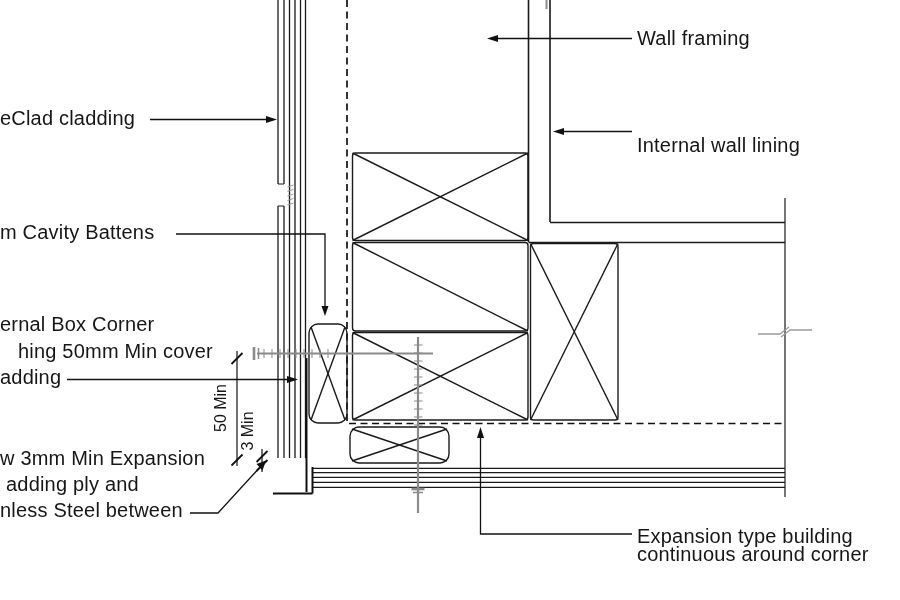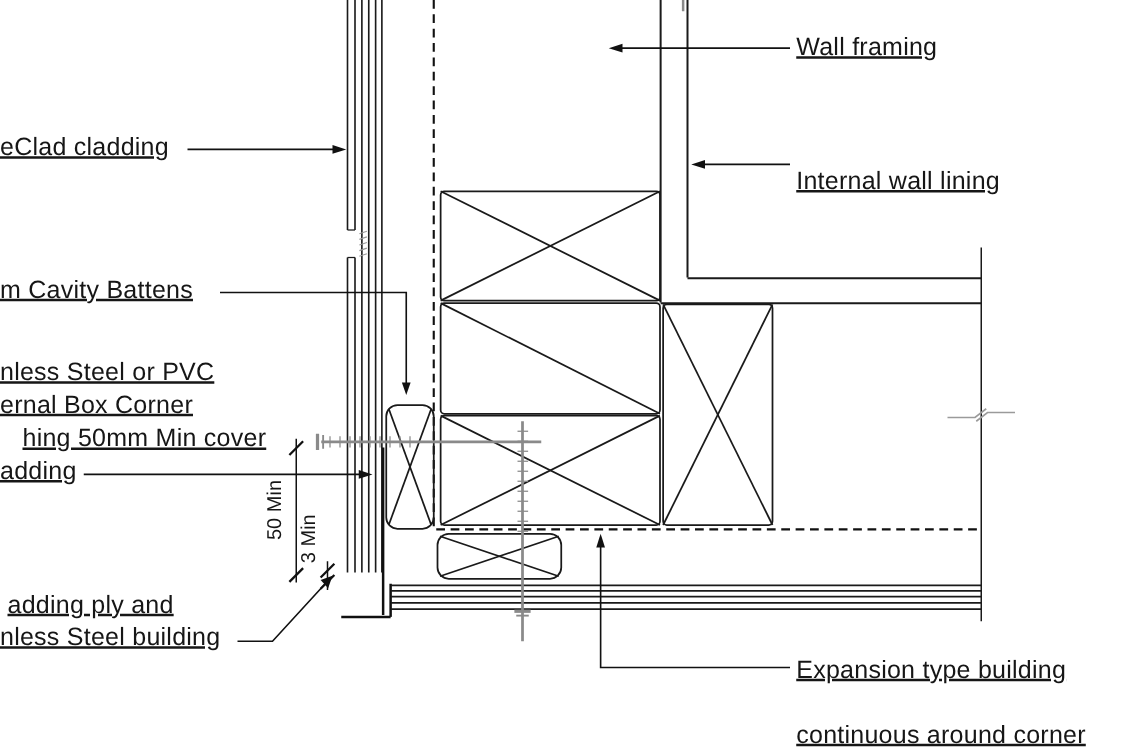--- a/index.html
+++ b/index.html
@@ -5,21 +5,20 @@
   html,body{margin:0;padding:0;background:#fff;}
   .stage{
     position:relative;width:900px;height:600px;background:#ffffff;
     overflow:hidden;font-family:"Liberation Sans",sans-serif;
   }
   .stage svg{position:absolute;left:0;top:0;}
   .lbl{
     position:absolute;white-space:nowrap;color:#161616;
     font:20px/26px "Liberation Sans",sans-serif;
     letter-spacing:0.2px;
-    text-decoration:underline;
   }
   .dim{
     position:absolute;white-space:nowrap;color:#161616;
     font:16px/18px "Liberation Sans",sans-serif;
     transform:translate(-50%,-50%) rotate(-90deg);
   }
 </style>
 </head>
 <body>
 
@@ -164,30 +163,30 @@
       <line x1="231.5" y1="465.5" x2="242.5" y2="454.5" stroke-width="1.8"></line>
       <line x1="256.5" y1="462" x2="267.5" y2="451" stroke-width="1.8"></line>
       <line x1="256.5" y1="471" x2="267.5" y2="460" stroke-width="1.8"></line>
     </g>
   </svg>
 
   <div class="lbl" style="left:0;top:105px">eClad cladding</div>
 
   <div class="lbl" style="left:0;top:219px">m Cavity Battens</div>
 
-  <div class="lbl" style="left:0;top:285px">nless Steel or PVC</div>
   <div class="lbl" style="left:0;top:311px">ernal Box Corner</div>
   <div class="lbl" style="left:18px;top:338px">hing 50mm Min cover</div>
   <div class="lbl" style="left:0;top:364px">adding</div>
 
+  <div class="lbl" style="left:0;top:445px">w 3mm Min Expansion</div>
   <div class="lbl" style="left:6px;top:471px">adding ply and</div>
-  <div class="lbl" style="left:0;top:497px">nless Steel building</div>
+  <div class="lbl" style="left:0;top:497px">nless Steel between</div>
 
   <div class="lbl" style="left:637px;top:25px">Wall framing</div>
   <div class="lbl" style="left:637px;top:132px">Internal wall lining</div>
 
   <div class="lbl" style="left:637px;top:523px">Expansion type building</div>
-  <div class="lbl" style="left:637px;top:575px">continuous around corner</div>
+  <div class="lbl" style="left:637px;top:541px">continuous around corner</div>
 
   <div class="dim" style="left:221px;top:408px">50 Min</div>
   <div class="dim" style="left:248px;top:431px">3 Min</div>
 
 </div>
 
 </body></html>

